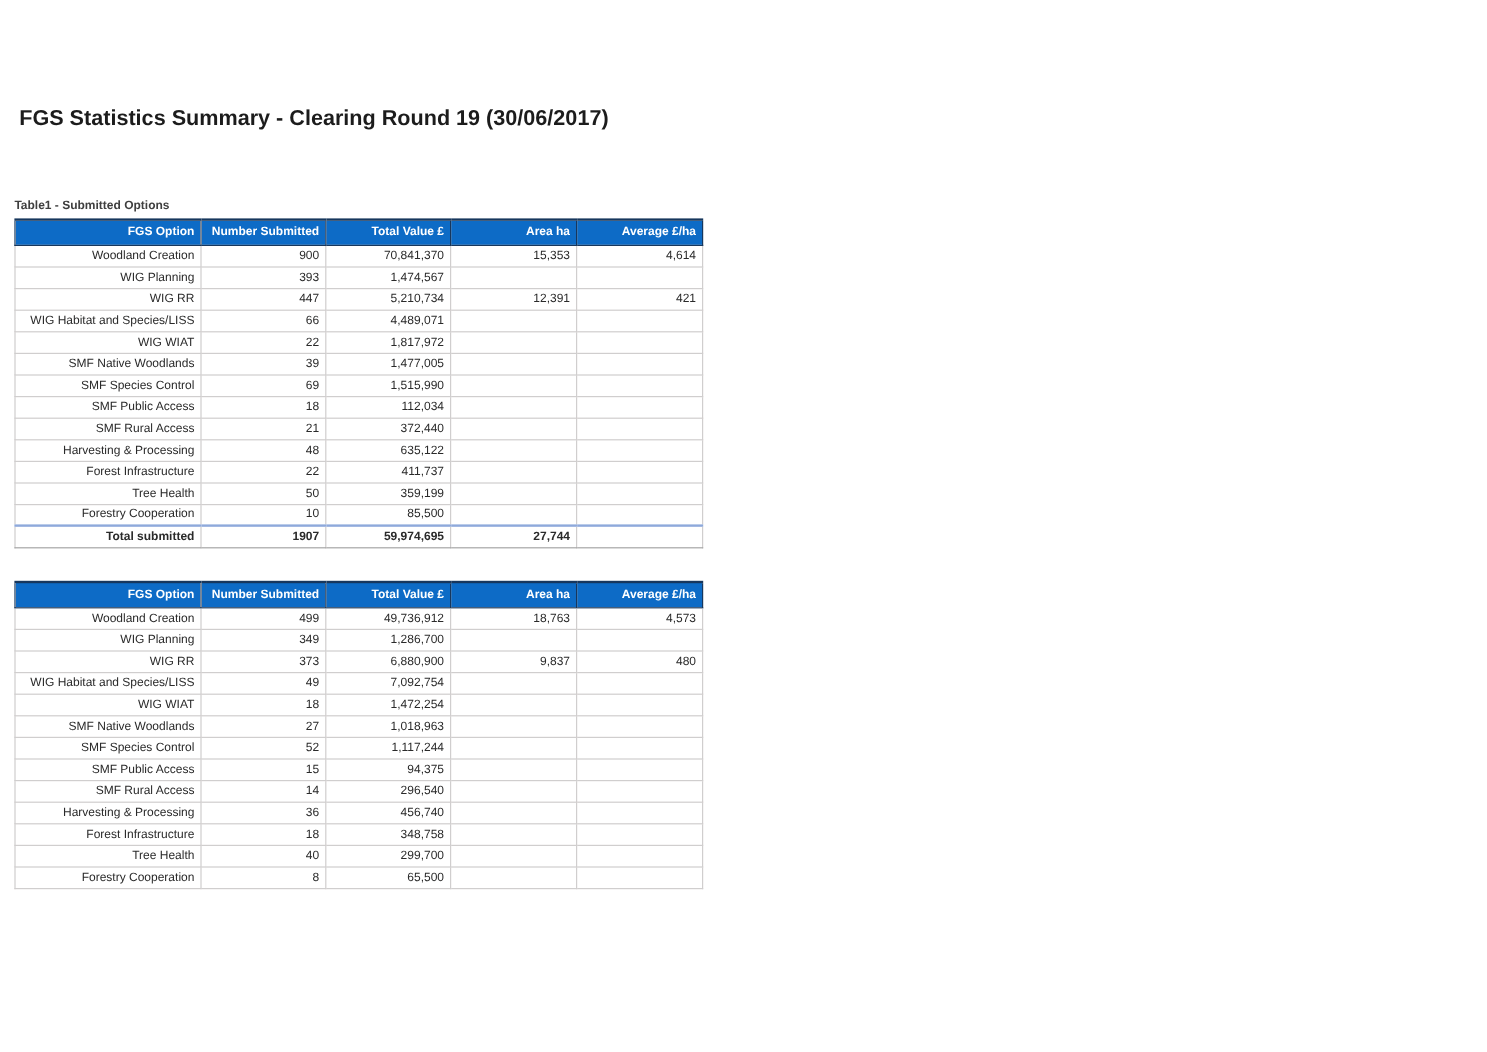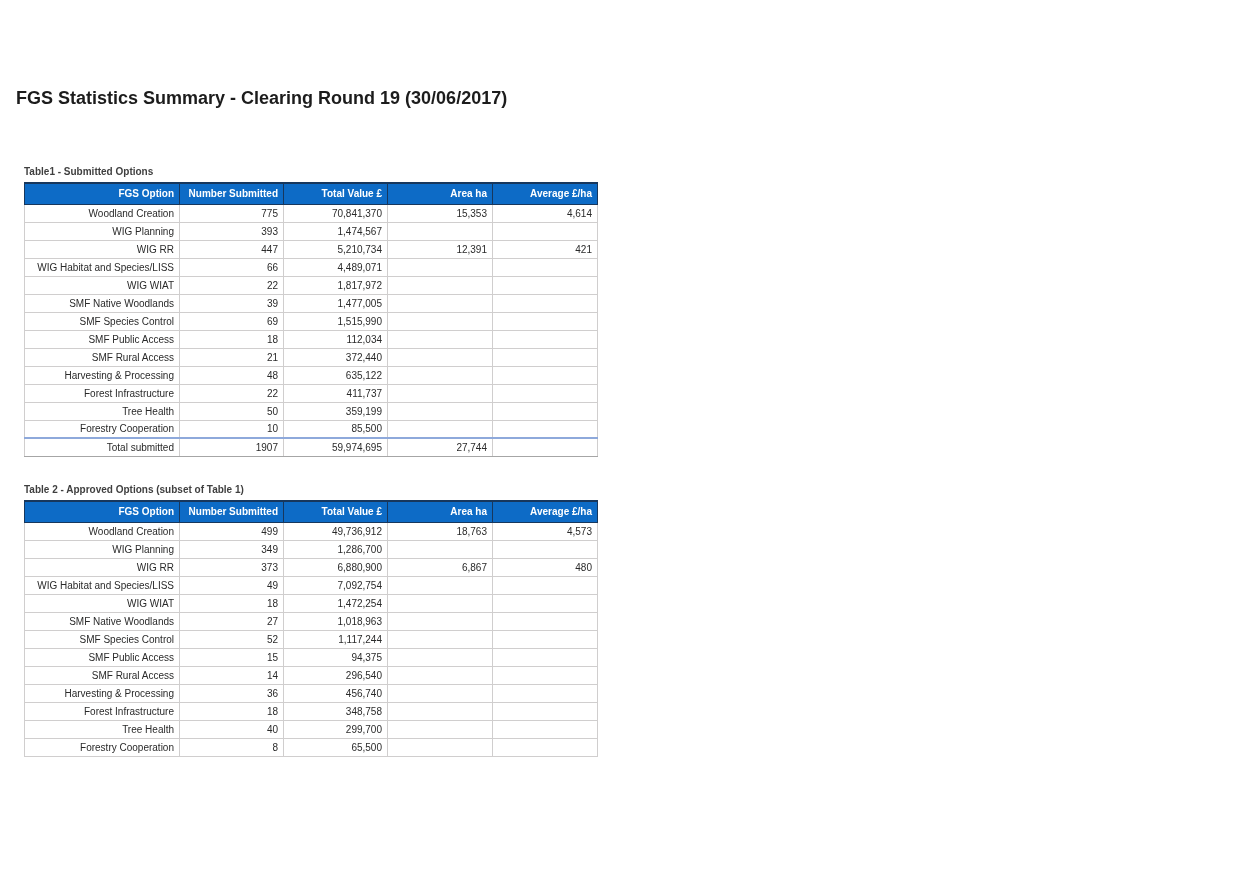--- a/index.html
+++ b/index.html
@@ -11,21 +11,21 @@
     color:#1a1a1a;
   }
   .page { position:relative; width:1239px; height:837px; background:#fff; overflow:hidden; }
 
   .title {
     position:absolute; left:16px; top:88px;
     font-size:18px; font-weight:bold; color:#1c1c1c;
     white-space:nowrap;
   }
 
-  .table-section { position:absolute; left:24px; }
+  .table-section { position:absolute; left:12px; }
   .section-1 { top:166px; }
   .section-2 { top:484px; }
 
   .table-label {
     font-size:10px; font-weight:bold; color:#3f3f3f;
     margin-bottom:5px; white-space:nowrap;
   }
 
   table.stats {
     border-collapse:collapse; table-layout:fixed;
@@ -43,21 +43,21 @@
     white-space:nowrap; overflow:hidden;
   }
   table.stats td {
     height:18px; padding:0 5px;
     text-align:right; vertical-align:middle;
     border:1px solid var(--grid, #d0cece);
     white-space:nowrap; overflow:hidden;
     background:#fff;
   }
   table.stats tr.total-row td {
-    font-weight:normal;
+    font-weight:bold;
     border-top:2px solid var(--total-border, #8ea9db);
     border-bottom:1px solid #a6a6a6;
   }
 </style>
 </head>
 <body>
 
 <div class="page">
 
   <div class="title">FGS Statistics Summary - Clearing Round 19 (30/06/2017)</div>
@@ -77,21 +77,21 @@
           <th>FGS Option</th>
           <th>Number Submitted</th>
           <th>Total Value £</th>
           <th>Area ha</th>
           <th>Average £/ha</th>
         </tr>
       </thead>
       <tbody>
           <tr>
             <td>Woodland Creation</td>
-            <td>775</td>
+            <td>900</td>
             <td>70,841,370</td>
             <td>15,353</td>
             <td>4,614</td>
           </tr>
           <tr>
             <td>WIG Planning</td>
             <td>393</td>
             <td>1,474,567</td>
             <td></td>
             <td></td>
@@ -178,21 +178,20 @@
             <td>1907</td>
             <td>59,974,695</td>
             <td>27,744</td>
             <td></td>
           </tr>
         </tbody>
     </table>
   </div>
 
   <div class="table-section section-2">
-    <div class="table-label">Table 2 - Approved Options (subset of Table 1)</div>
     <table class="stats">
       <colgroup>
         <col style="width:155px">
           <col style="width:104px">
           <col style="width:104px">
           <col style="width:105px">
           <col style="width:105px">
       </colgroup>
       <thead>
         <tr>
@@ -215,21 +214,21 @@
             <td>WIG Planning</td>
             <td>349</td>
             <td>1,286,700</td>
             <td></td>
             <td></td>
           </tr>
           <tr>
             <td>WIG RR</td>
             <td>373</td>
             <td>6,880,900</td>
-            <td>6,867</td>
+            <td>9,837</td>
             <td>480</td>
           </tr>
           <tr>
             <td>WIG Habitat and Species/LISS</td>
             <td>49</td>
             <td>7,092,754</td>
             <td></td>
             <td></td>
           </tr>
           <tr>

